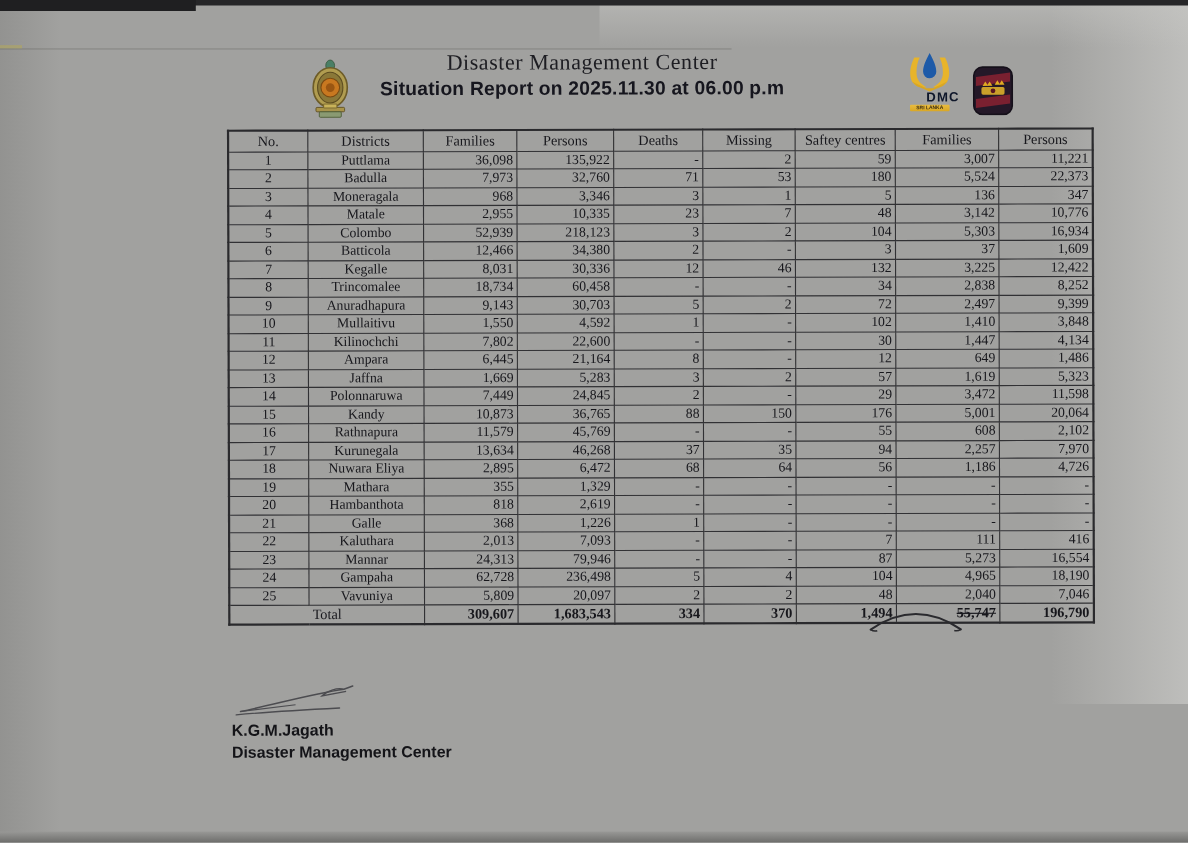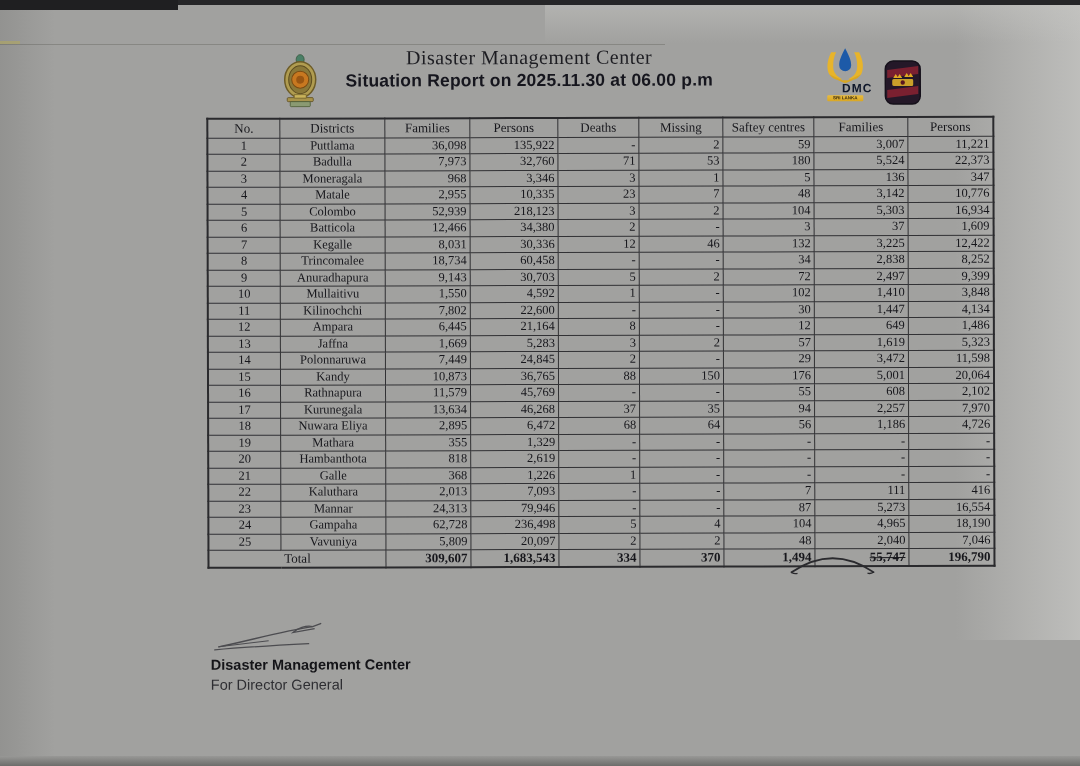--- a/index.html
+++ b/index.html
@@ -427,18 +427,18 @@
     </svg>
 
     <svg class="sig-scribble" viewBox="0 0 125 34">
       <path d="M10 26 C 40 20, 75 10, 104 6 L 112 3" fill="none" stroke="#4c4c50" stroke-width="1.4" stroke-linecap="round"></path>
       <path d="M104 6 C 98 4, 88 8, 84 12 L 106 8" fill="none" stroke="#4c4c50" stroke-width="1.2"></path>
       <path d="M6 29 C 40 26, 80 24, 100 23" fill="none" stroke="#4c4c50" stroke-width="1.2" stroke-linecap="round"></path>
       <path d="M10 26 L 60 20" fill="none" stroke="#4c4c50" stroke-width="1"></path>
     </svg>
 
     <div class="sig-block">
+      <div class="sig-name">K.G.M.Jagath</div>
       <div class="sig-org">Disaster Management Center</div>
-      <div class="sig-for">For Director General</div>
     </div>
 
   </div>
 </div>
 
 </body></html>

